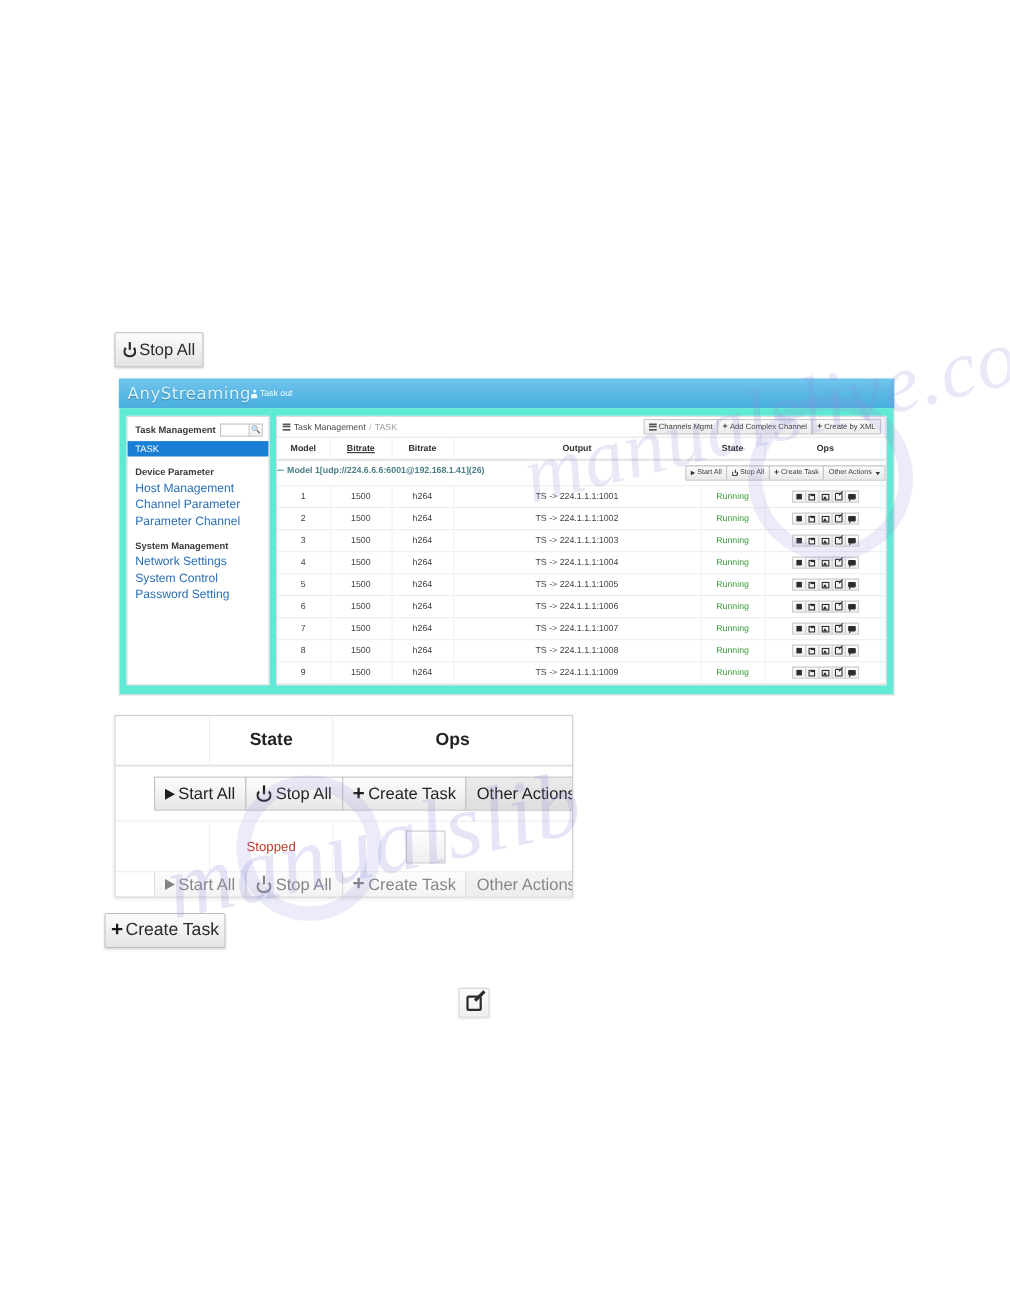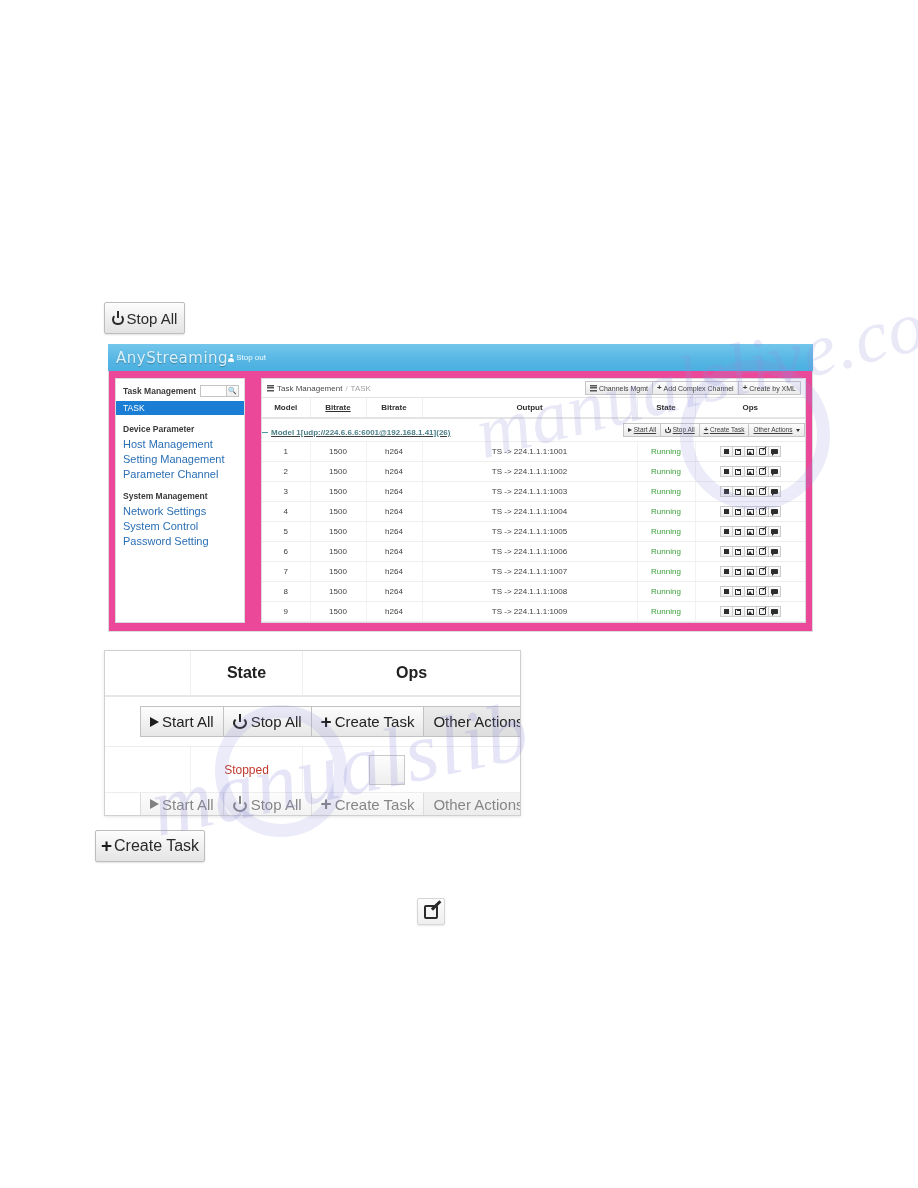--- a/index.html
+++ b/index.html
@@ -141,23 +141,23 @@
     content: "";
     position: absolute;
     left: 0; top: 4px;
     width: 6px; height: 4px;
     border-radius: 3px 3px 1px 1px;
     background: #f3fbff;
   }
 
   .app-body {
     display: flex;
-    background: #ec4899;
+    background: #5eead4;
     padding: 7px 6px 8px 6px;
-    gap: 16px;
+    gap: 6px;
     border: 1px solid #dcdcdc;
     border-top: none;
   }
 
   
   .sidebar {
     width: 130px;
     flex: 0 0 130px;
     border: 1px solid #dadada;
     background: #fff;
@@ -305,23 +305,22 @@
   td.left { text-align: left; padding-left: 6px; }
   .state-run { color: #3c9e3c; }
 
   .model-row td {
     padding: 3px 5px;
     border-bottom: 1px solid #eeeeee;
     background: #fff;
   }
   .model-row-inner {
     display: flex;
-    align-items: flex-end;
+    align-items: flex-start;
     justify-content: space-between;
-    text-decoration: underline;
   }
   .model-label {
     font-size: 8px;
     font-weight: bold;
     color: #4a7e86;
     display: flex;
     align-items: center;
     gap: 3px;
   }
   .dash {
@@ -696,39 +695,39 @@
   <span class="ico-power"></span>
   <span>Stop All</span>
 </div>
 
 <div class="app">
 
   <div class="app-header">
     <div class="logo">AnyStreaming</div>
     <div class="signout">
       <span class="ico-user"></span>
-      <span>Stop out</span>
+      <span>Task out</span>
     </div>
   </div>
 
   <div class="app-body">
 
     <div class="sidebar">
       <div class="side-head">
         <span class="side-head-label">Task Management</span>
         <span class="side-search">
           <input type="text" placeholder="" style="">
           <span class="side-search-btn">🔍</span>
         </span>
       </div>
       <div class="side-item-active">TASK</div>
 
       <div class="side-group">Device Parameter</div>
       <a class="side-link">Host Management</a>
-      <a class="side-link">Setting Management</a>
+      <a class="side-link">Channel Parameter</a>
       <a class="side-link">Parameter Channel</a>
 
       <div class="side-gap"></div>
 
       <div class="side-group">System Management</div>
       <a class="side-link">Network Settings</a>
       <a class="side-link">System Control</a>
       <a class="side-link">Password Setting</a>
     </div>
 

